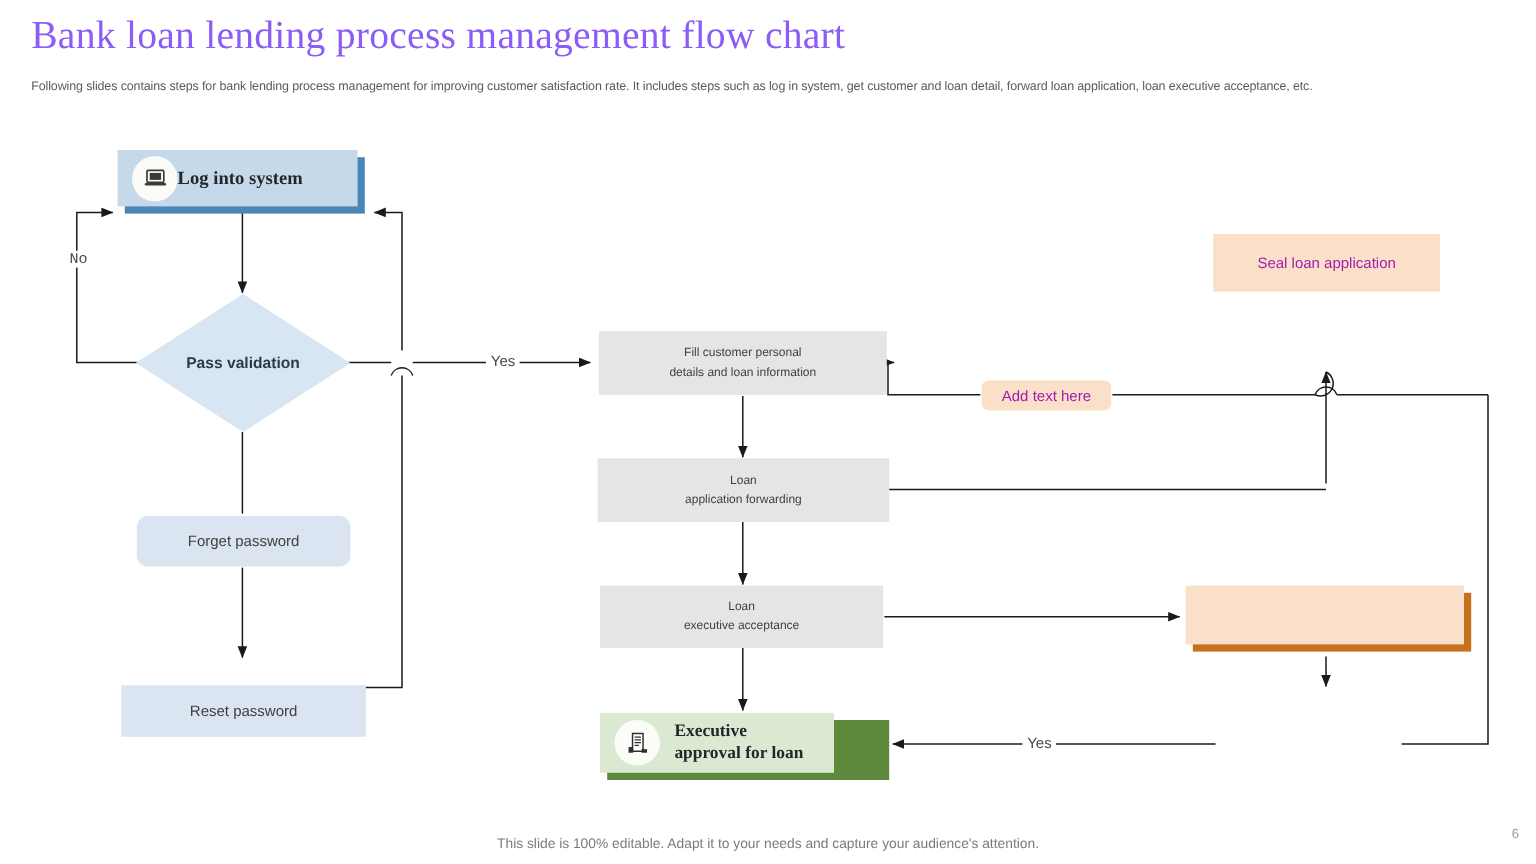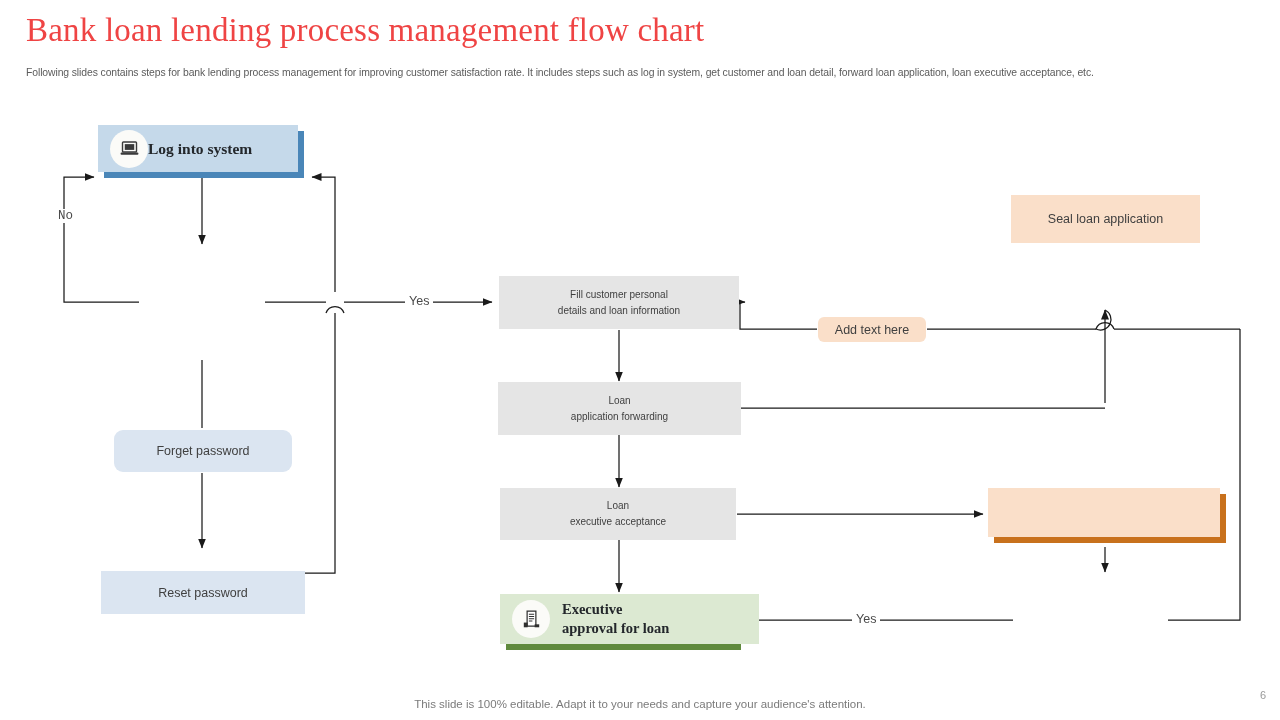--- a/index.html
+++ b/index.html
@@ -18,21 +18,21 @@
 
   
   #slide-title {
     position: absolute;
     left: 26px;
     top: 12px;
     width: 1210px;
     font-family: "Liberation Serif", serif;
     font-size: 33px;
     font-weight: 400;
-    color: #ef4444;
+    color: #8b5cf6;
     letter-spacing: 0.2px;
     white-space: nowrap;
   }
   #slide-subtitle {
     position: absolute;
     left: 26px;
     top: 66px;
     width: 1175px;
     font-size: 10.4px;
     line-height: 14.5px;
@@ -80,21 +80,21 @@
   .rect-blue.rounded { border-radius: 9px; }
 
   .rect-green {
     background: #e5e5e5;
     color: #3f3f3f;
     font-size: 10px;
   }
 
   .rect-peach {
     background: #fadfc9;
-    color: #404040;
+    color: #a21caf;
     font-size: 12.5px;
   }
   .rect-peach.small {
     border-radius: 6px;
     font-size: 12.5px;
   }
 
   
   .banner {
     position: absolute;
@@ -269,20 +269,24 @@
         <svg width="21" height="21" viewBox="0 0 24 24" aria-hidden="true">
           <rect x="4" y="4.5" width="16" height="11.5" rx="1" fill="none" stroke="#3a3a3a" stroke-width="1.6"></rect>
           <rect x="6.6" y="7" width="10.8" height="6.6" fill="#3a3a3a"></rect>
           <rect x="1.8" y="16.6" width="20.4" height="2.4" rx="1.1" fill="#3a3a3a"></rect>
         </svg>
       </div>
       <div class="banner-text">Log into system</div>
     </div>
   </div>
 
+  <div class="diamond diamond-blue" style="left:113px; top:245px; width:179px; height:115px;">
+    <div class="diamond-shape"></div>
+    <div class="diamond-label">Pass validation</div>
+  </div>
 
   <div class="node rect-blue rounded" style="left:114px; top:430px; width:178px; height:42px;">
     <span class="node-label">Forget password</span>
   </div>
 
   <div class="node rect-blue" style="left:101px; top:551px; width:204px; height:43px;margin-top:20px;">
     <span class="node-label">Reset password</span>
   </div>
 
   <div class="node rect-green" style="left:499px; top:276px; width:240px; height:53px;">
@@ -293,21 +297,21 @@
   <div class="node rect-green" style="left:498px; top:382px; width:243px; height:53px;">
     <span class="node-label">Loan
 application forwarding</span>
   </div>
 
   <div class="node rect-green" style="left:500px; top:488px; width:236px; height:52px;">
     <span class="node-label">Loan
 executive acceptance</span>
   </div>
 
-  <div class="banner" style="left:500px; top:594px; width:259px; height:50px;">
+  <div class="banner" style="left:500px; top:594px; width:195px; height:50px;">
     <div class="bar-shadow" style="left:6px; top:6px; width:235px; height:50px; background:#5f8a3d;"></div>
     <div class="bar-body" style="background:#dce9d2;"></div>
     <div class="banner-inner">
       <div class="icon-circle">
         <svg width="21" height="21" viewBox="0 0 24 24" aria-hidden="true">
           <path d="M7 2.5 h10 v17 h-10 z" fill="#ffffff" stroke="#2f2f2f" stroke-width="1.4"></path>
           <path d="M9 6 h6 M9 8.6 h6 M9 11.2 h6 M9 13.8 h4" stroke="#2f2f2f" stroke-width="1.2"></path>
           <rect x="3.2" y="15.5" width="4.4" height="5.4" fill="#2f2f2f"></rect>
           <rect x="15.6" y="17.5" width="5.2" height="3.4" fill="#2f2f2f"></rect>
         </svg>

